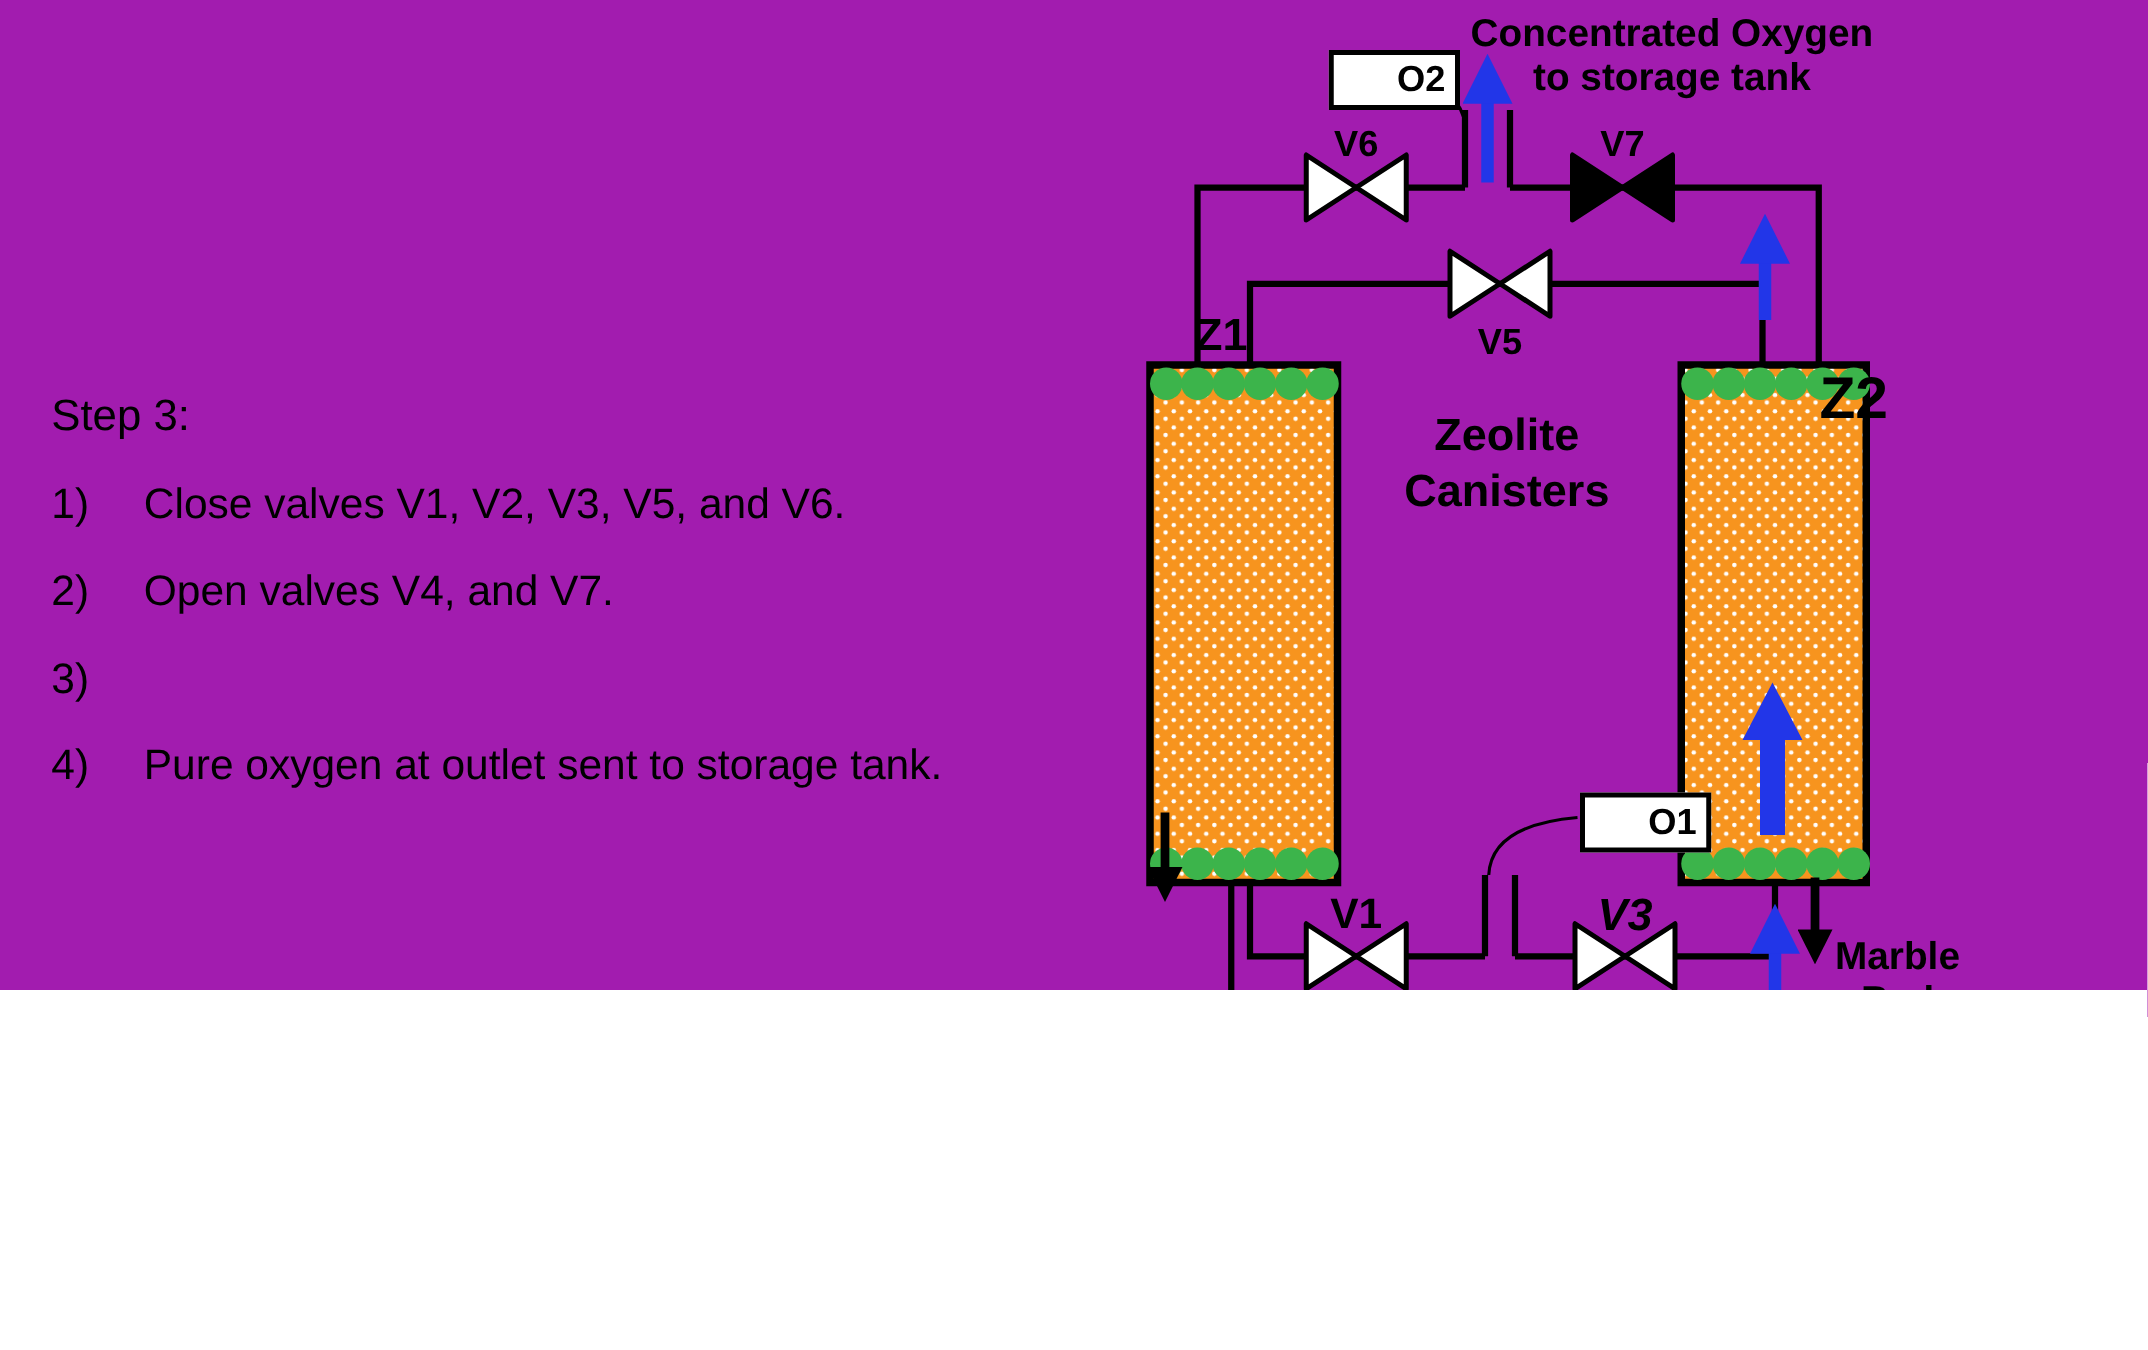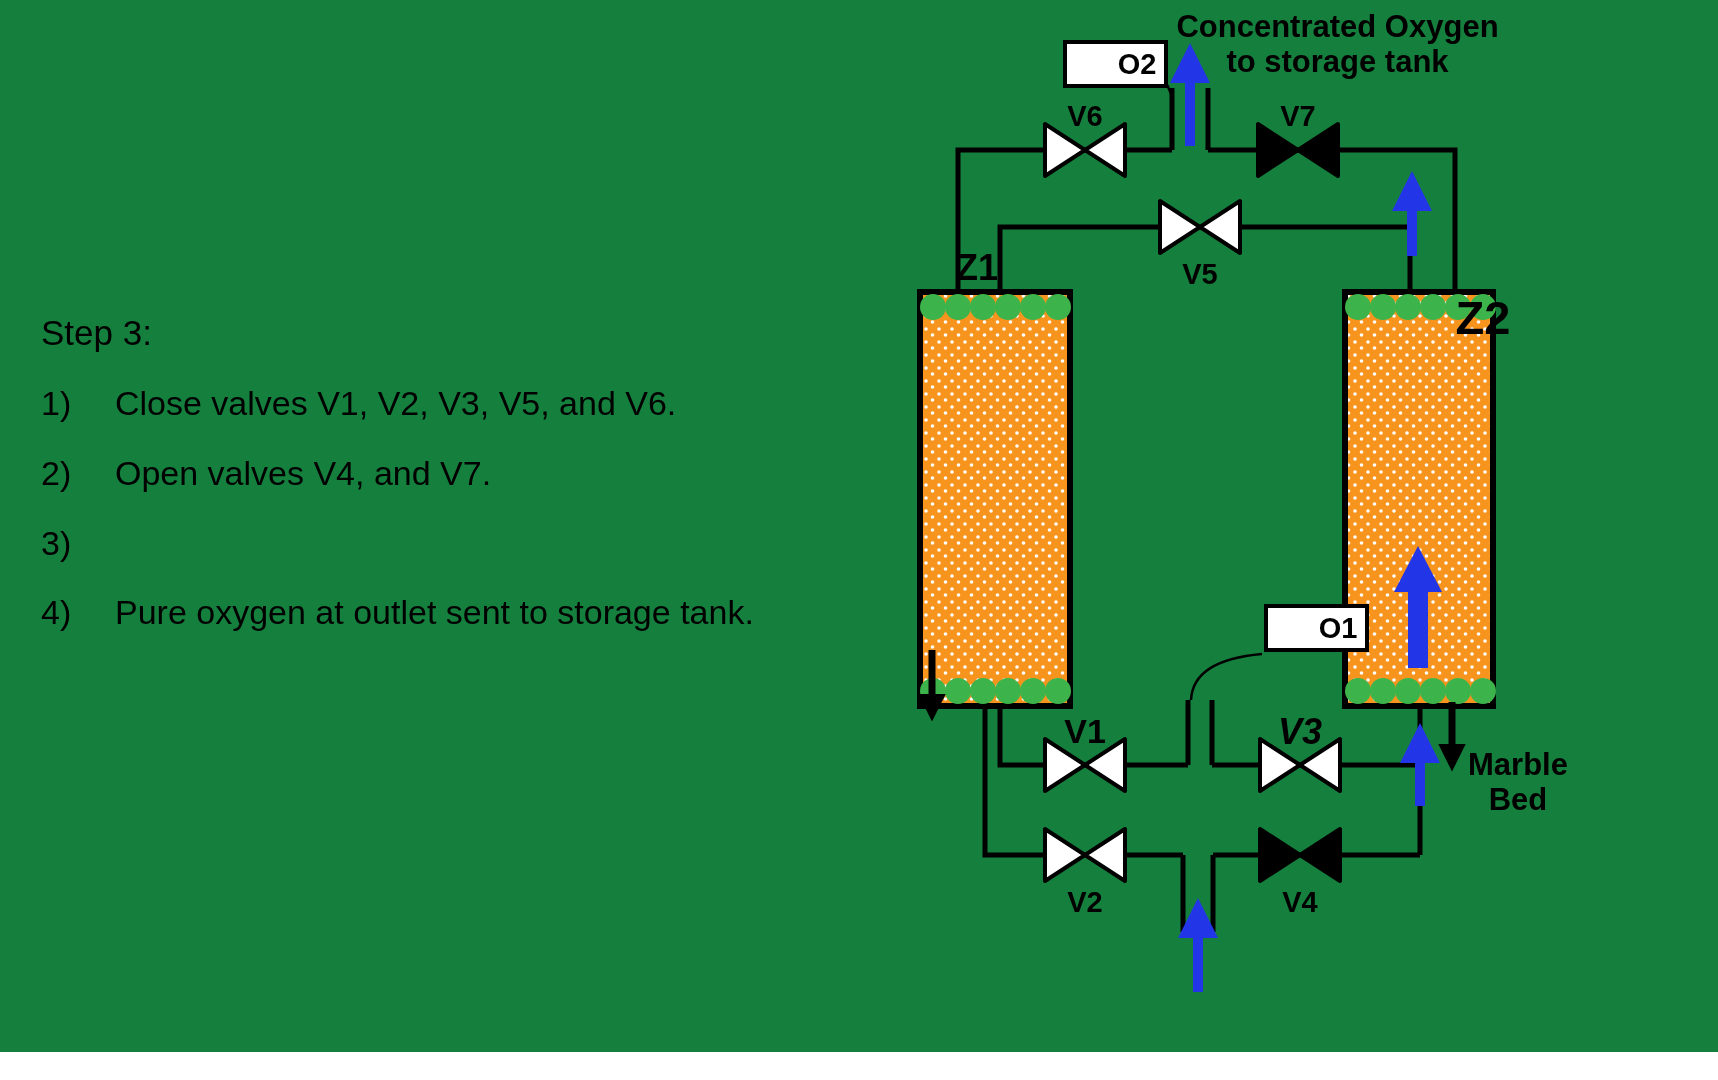--- a/index.html
+++ b/index.html
@@ -1,16 +1,16 @@
 <!DOCTYPE html>
 <html><head>
 <meta charset="utf-8">
 <style>
   html,body{margin:0;padding:0;background:#fff;}
-  .page{position:relative;width:1718px;height:1052px;background:#15803d;
+  .page{position:relative;width:1718px;height:792px;background:#a21caf;
         font-family:"Liberation Sans",sans-serif;color:#000;overflow:hidden;}
   .page svg{position:absolute;left:0;top:0;}
   
   .pipe{stroke:#000;stroke-width:5;fill:none;}
   .conn{stroke:#000;stroke-width:2.5;fill:none;}
   .ab{stroke:#2236E8;stroke-width:10;}
   .abk{stroke:#000;stroke-width:7;}
   .vt{fill:#ffffff;stroke:#000;stroke-width:4;stroke-linejoin:round;}
   g.filled .vt{fill:#000000;}
   .canister{fill:url(#beads);stroke:#000;stroke-width:6;}
@@ -138,27 +138,31 @@
   </svg>
 
   <div class="lbl" style="left:1150px;top:10px;width:375px;font-size:31px;">
     <div>Concentrated Oxygen</div>
     <div>to storage tank</div>
   </div>
 
   <div class="sensor" style="left:1063px;top:40px;">
     <span>O2</span>
   </div>
-  <div class="sensor" style="left:1264px;top:604px;text-align:right;">
+  <div class="sensor" style="left:1264px;top:634px;text-align:right;">
     <span>O1</span>
   </div>
 
   <div class="lbl" style="left:942px;top:248px;width:70px;font-size:36px;">Z1</div>
   <div class="lbl" style="left:1448px;top:248px;width:70px;font-size:47px;margin-top:44px;">Z2</div>
 
+  <div class="lbl" style="left:1093px;top:325px;width:225px;font-size:36px;line-height:1.25;">
+    <div>Zeolite</div>
+    <div>Canisters</div>
+  </div>
 
   <div class="lbl" style="left:1050px;top:100px;width:70px;font-size:29px;">V6</div>
   <div class="lbl" style="left:1263px;top:100px;width:70px;font-size:29px;">V7</div>
   <div class="lbl" style="left:1165px;top:258px;width:70px;font-size:29px;">V5</div>
   <div class="lbl" style="left:1050px;top:712px;width:70px;font-size:34px;">V1</div>
   <div class="lbl" style="left:1265px;top:712px;width:70px;font-size:36px;font-style:italic;">V3</div>
   <div class="lbl" style="left:1050px;top:886px;width:70px;font-size:29px;">V2</div>
   <div class="lbl" style="left:1265px;top:886px;width:70px;font-size:29px;">V4</div>
 
   <div class="lbl" style="left:1458px;top:748px;width:120px;font-size:31px;">

